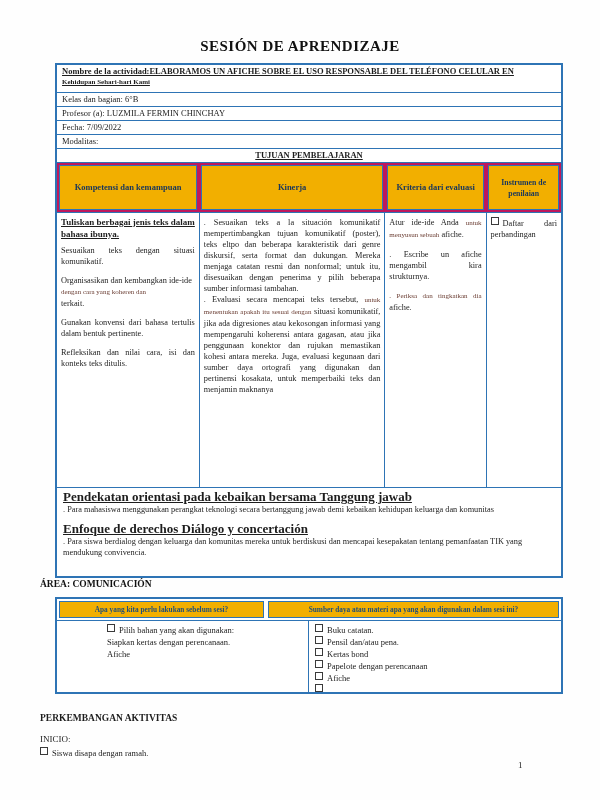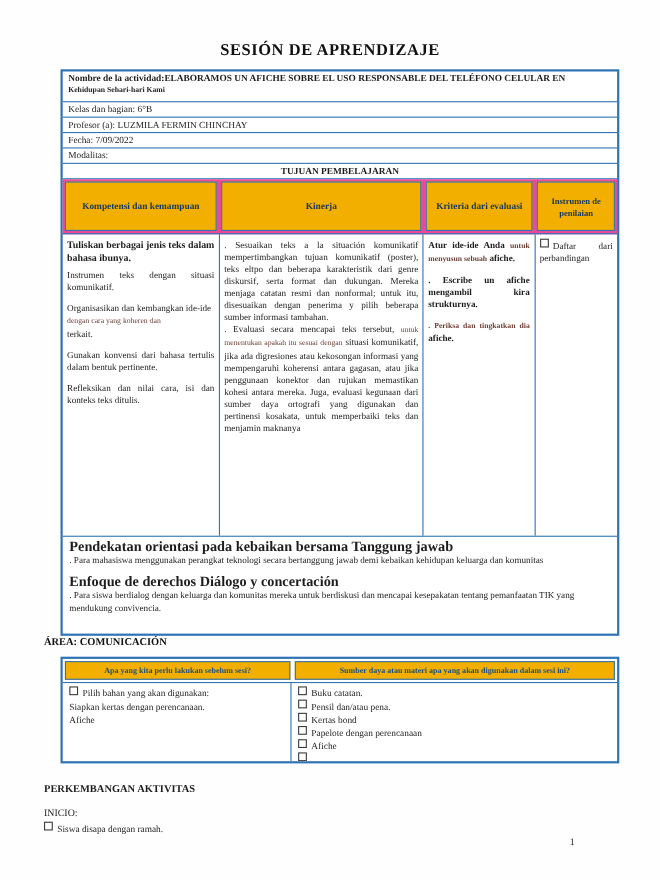--- a/index.html
+++ b/index.html
@@ -1,54 +1,54 @@
 <!DOCTYPE html>
 <html><head>
 <meta charset="utf-8">
 <style>
   html,body{margin:0;padding:0;background:#ffffff;}
   .page{position:relative;width:600px;height:800px;background:#fefefe;
         font-family:"Liberation Serif", serif;color:#1d1d1d;overflow:hidden;}
-  .b{font-weight:bold;}
+  .b{font-weight:bold;text-decoration:underline;}
   .center{text-align:center;}
   .j{text-align:justify;}
   .sm{font-size:7px;color:#6d4036;}
   .cb{display:inline-block;width:6px;height:6px;border:1px solid #3a3a3a;
       margin-right:4px;vertical-align:1px;background:#fff;}
   
   .title{position:absolute;top:38px;left:0;width:100%;text-align:center;
          font-size:15px;font-weight:bold;letter-spacing:.5px;color:#111;}
   
   .tbl{position:absolute;left:55px;width:508px;border:2px solid #2e74b5;
        box-sizing:border-box;background:#fff;}
   .tbl-main{top:63px;}
   .row{border-bottom:1px solid #2e74b5;padding:1px 5px;font-size:8.5px;
        line-height:11px;box-sizing:border-box;}
   .row-activity{height:28px;}
   .row-activity .l2{font-size:7px;}
   .row-info{height:14px;}
   .row-tujuan{height:14px;font-size:8.5px;}
   
   .hdr-row{display:flex;height:50px;border-bottom:1px solid #2e74b5;
-           box-sizing:border-box;background:#ec4899;}
+           box-sizing:border-box;background:#be185d;}
   .hdr-cell{margin:2px;border:1.5px solid #2e74b5;background:#f2af00;
             display:flex;align-items:center;justify-content:center;
             text-align:center;font-weight:bold;color:#17365d;font-size:8.5px;
             line-height:11px;box-sizing:border-box;padding:1px 3px;}
   .hc1{width:139px;}
   .hc2{width:183px;}
   .hc3{width:98px;}
   .hc4{width:71px;font-size:7.8px;}
   
   .content-row{display:flex;height:274px;box-sizing:border-box;}
   .ccol{box-sizing:border-box;padding:4px 4px;font-size:8.3px;line-height:11px;}
   .ccol + .ccol{border-left:1.5px solid #2e74b5;}
   .cc1{width:143px;}
   .cc2{width:187px;}
-  .cc3{width:102px;font-weight:bold;}
+  .cc3{width:102px;}
   .cc4{width:76px;}
   .cc1 .head{font-size:9px;line-height:11.5px;margin-bottom:5px;}
   .cc1 p, .cc3 p{margin:0 0 8px 0;}
   .cc2 p{margin:0;}
   
   .approach-row{border-top:1.5px solid #2e74b5;height:89px;box-sizing:border-box;
                 padding:3px 6px;font-size:8.3px;line-height:11px;}
   .approach-row .at{font-size:13px;}
   .approach-row p{margin:0 0 2px 0;}
   .approach-row .gap{height:6px;}
@@ -58,21 +58,21 @@
   
   .tbl-mat{top:597px;height:97px;}
   .mat-hdr{display:flex;height:22px;border-bottom:1.5px solid #2e74b5;
            box-sizing:border-box;}
   .mat-hcell{margin:2px;border:1px solid #2e74b5;background:#f2af00;
              display:flex;align-items:center;justify-content:center;
              text-align:center;font-weight:bold;color:#1f4e79;font-size:7.3px;
              box-sizing:border-box;padding:0 4px;}
   .mh1{width:205px;}
   .mh2{flex:1;}
-  .mat-body{display:flex;height:71px;}
+  .mat-body{display:flex;height:71px;margin-left:44px;}
   .mat-cell{box-sizing:border-box;padding:3px 6px;font-size:8.5px;line-height:12px;}
   .mc1{width:207px;}
   .mc2{flex:1;border-left:1.5px solid #2e74b5;}
   .mat-cell ul{margin:0;padding:0;list-style:none;}
   
   .dev-heading{position:absolute;left:40px;top:713px;font-size:9.5px;font-weight:bold;}
   .inicio-label{position:absolute;left:40px;top:734px;font-size:9px;font-weight:normal;}
   .inicio-item{position:absolute;left:40px;top:747px;font-size:8.5px;font-family:Liberation Serif, serif;}
   .page-number{position:absolute;left:518px;top:760px;font-size:9px;}
 </style>
@@ -97,21 +97,21 @@
     <div class="hdr-row">
       <div class="hdr-cell hc1">Kompetensi dan kemampuan</div>
       <div class="hdr-cell hc2">Kinerja</div>
       <div class="hdr-cell hc3">Kriteria dari evaluasi</div>
       <div class="hdr-cell hc4">Instrumen de penilaian</div>
     </div>
 
     <div class="content-row">
       <div class="ccol cc1 j">
         <div class="head b">Tuliskan berbagai jenis teks dalam bahasa ibunya.</div>
-        <p>Instrumen teks dengan situasi komunikatif.</p>
+        <p>Sesuaikan teks dengan situasi komunikatif.</p>
         <p>
           <span>Organisasikan dan kembangkan ide-ide</span><br>
           <span class="sm">dengan cara yang koheren dan</span><br>
           <span>terkait.</span>
         </p>
         <p>Gunakan konvensi dari bahasa tertulis dalam bentuk pertinente.</p>
         <p>Refleksikan dan nilai cara, isi dan konteks teks ditulis.</p>
       </div>
 
       <div class="ccol cc2 j">

